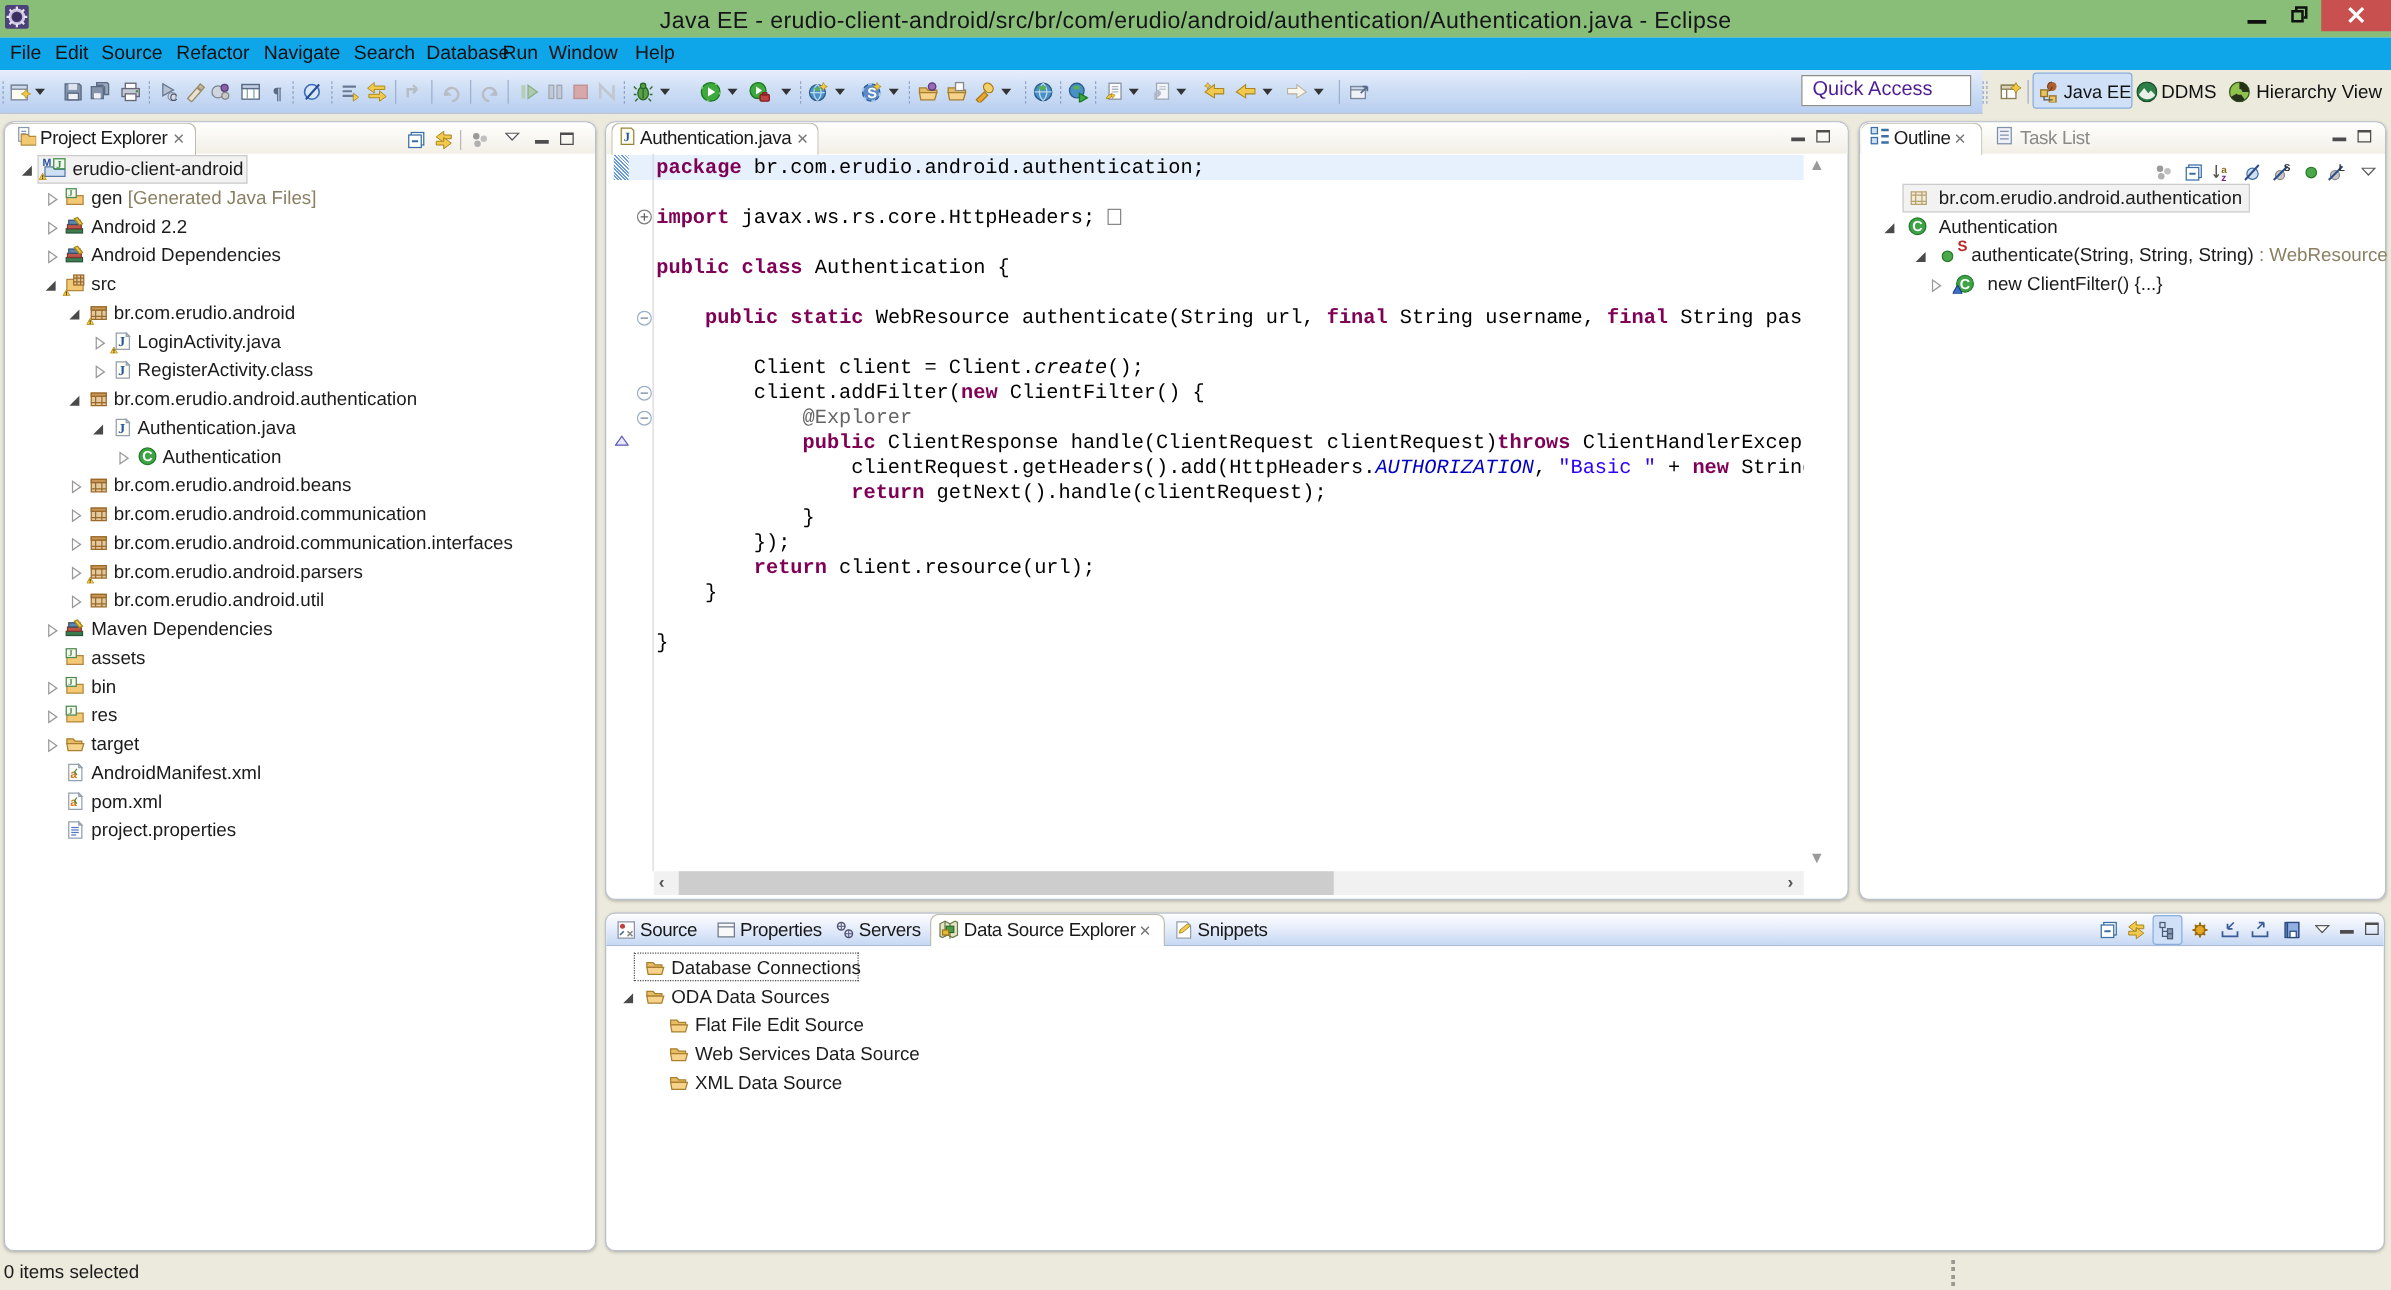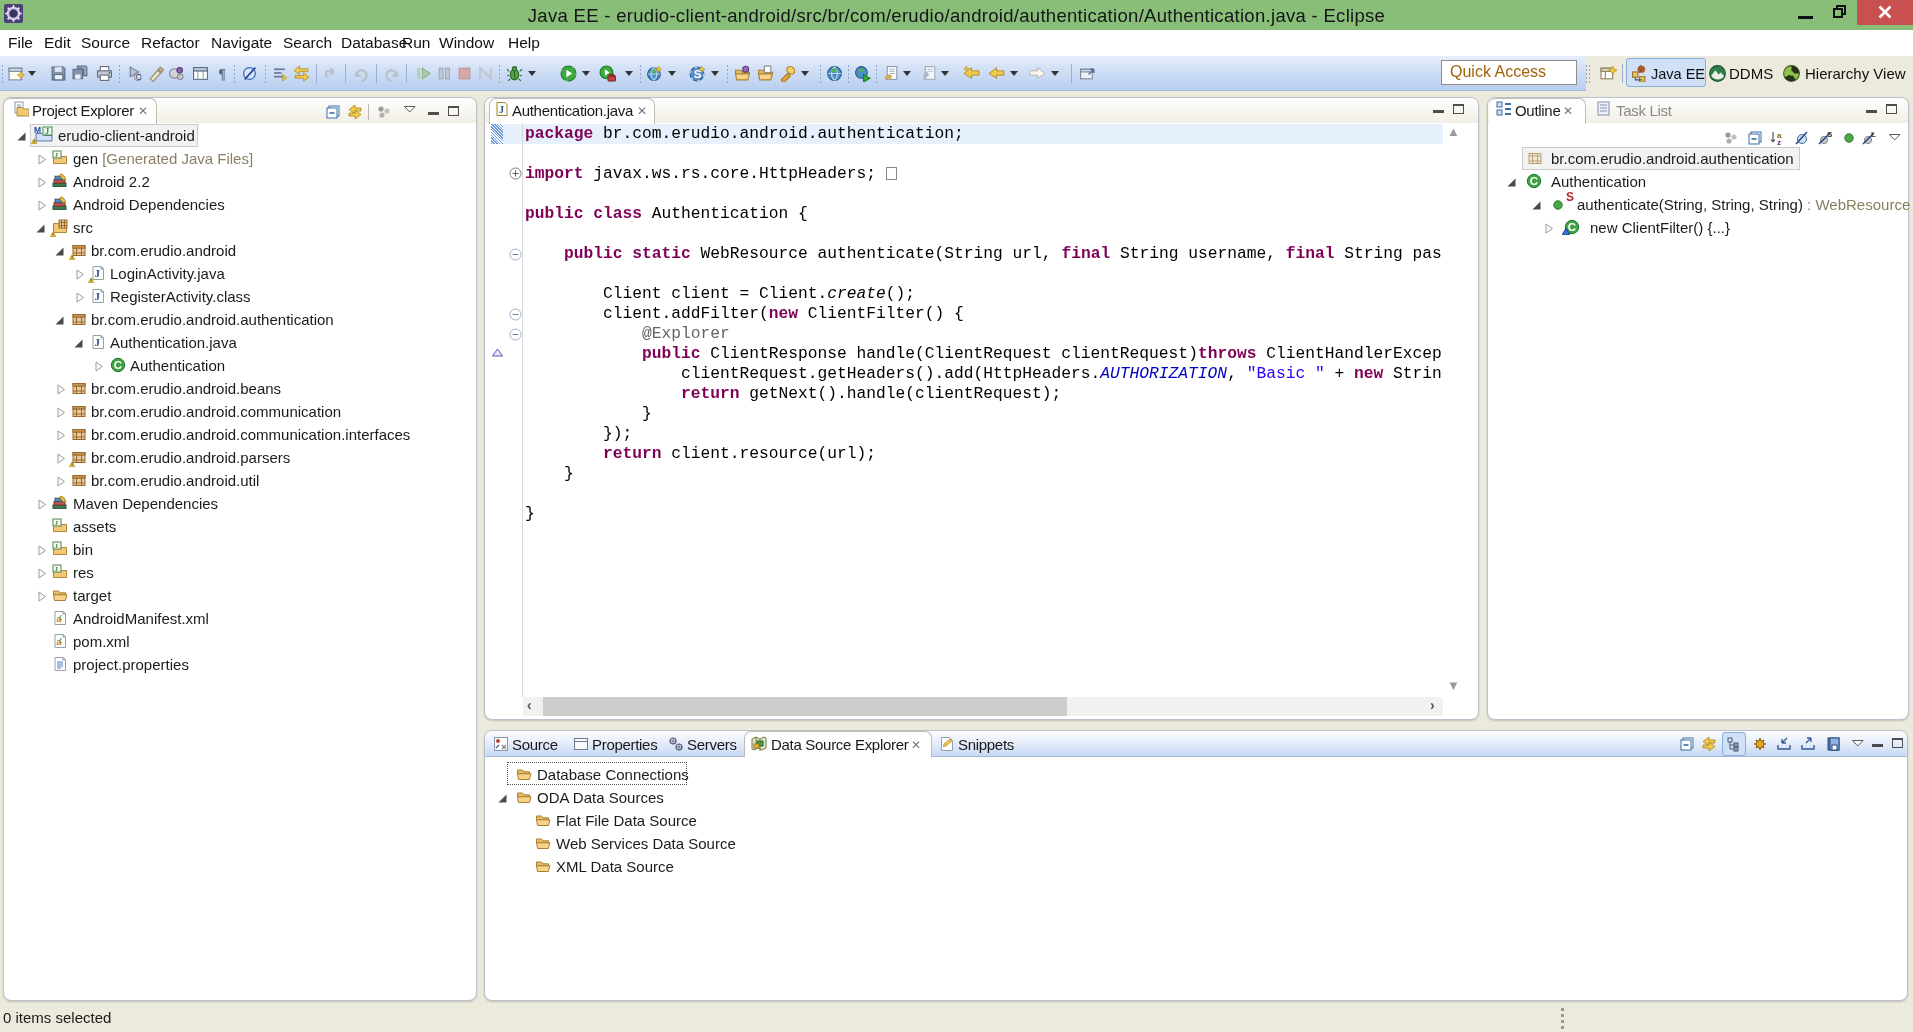--- a/index.html
+++ b/index.html
@@ -2,29 +2,29 @@
 <html><head>
 <meta charset="utf-8">
 <style>
 *{margin:0;padding:0;box-sizing:border-box}
 html,body{width:1913px;height:1032px;overflow:hidden}
 body{background:#ece9dd;font-family:"Liberation Sans",sans-serif;position:relative}
 .abs{position:absolute;white-space:nowrap}
 .titlebar{left:0;top:0;width:1913px;height:30px;background:#88be78}
 .title-text{width:100%;top:5px;text-align:center;font-size:18.5px;letter-spacing:0.3px;color:#15151a}
 .closebtn{left:1857px;top:0;width:56px;height:25px;background:#c8504f;text-align:center}
-.menubar{left:0;top:30px;width:1913px;height:26px;background:#ffffff}
+.menubar{left:0;top:30px;width:1913px;height:26px;background:#0ea5e9}
 .menubar span{position:absolute;top:4px;font-size:15.5px;color:#111}
 .toolbar{left:0;top:56px;width:1913px;height:35px;background:#ece9dd}
 .toolblue{left:0;top:0;width:1586px;height:35px;background:linear-gradient(#e7eefb,#cedef5 45%,#b9cff0);border-bottom:1px solid #a8bcdd}
 .ti{position:absolute;top:9px;width:17px;height:17px}
 .dd{position:absolute;top:15px;width:0;height:0;border-left:4px solid transparent;border-right:4px solid transparent;border-top:5px solid #333}
 .sepd{position:absolute;top:9px;width:1px;height:18px;background-image:repeating-linear-gradient(#91a5cc 0,#91a5cc 2px,transparent 2px,transparent 4px)}
 .seps{position:absolute;top:8px;width:1px;height:19px;background:#9fb0cf}
-.qa{left:1441px;top:4px;width:136px;height:25px;background:#fff;border:1px solid #8e8e8e;font-size:16px;color:#a16207;padding:2px 0 0 8px}
+.qa{left:1441px;top:4px;width:136px;height:25px;background:#fff;border:1px solid #8e8e8e;font-size:16px;color:#4c1d95;padding:2px 0 0 8px}
 .panel{position:absolute;background:#fff;border:1px solid #b9c0ce;border-radius:8px;box-shadow:0 1px 2px rgba(120,120,110,.35)}
 .tab{position:absolute;height:26px;background:#fff;border:1px solid #c0bcae;border-bottom:none;border-radius:7px 7px 0 0}
 .tabtxt{position:absolute;top:5px;font-size:15px;letter-spacing:-0.3px;color:#191919;white-space:nowrap}
 .tabx{position:absolute;top:7px;font-size:12px;color:#777}
 .row{position:absolute;height:23px;font-size:15px;color:#1b1b1b;white-space:nowrap}
 .row span.lbl{position:absolute;top:3px}
 .ic{position:absolute;width:16px;height:16px;top:3px}
 .exp{position:absolute;top:8px;width:9px;height:9px}
 .colp{position:absolute;top:7px;width:9px;height:11px}
 .gray{color:#8a7f62}
@@ -911,21 +911,21 @@
       </svg>
   <svg class="ic" style="left:516px">
         <use href="#folderop" width="16" height="16"></use>
       </svg>
   <span class="lbl" style="left:537px">ODA Data Sources</span>
     </div>
  <div class="row" style="left:0;top:809px">
   <svg class="ic" style="left:535px">
         <use href="#folderop" width="16" height="16"></use>
       </svg>
-  <span class="lbl" style="left:556px">Flat File Data Source</span>
+  <span class="lbl" style="left:556px">Flat File Edit Source</span>
     </div>
  <div class="row" style="left:0;top:832px">
   <svg class="ic" style="left:535px">
         <use href="#folderop" width="16" height="16"></use>
       </svg>
   <span class="lbl" style="left:556px">Web Services Data Source</span>
     </div>
  <div class="row" style="left:0;top:855px">
   <svg class="ic" style="left:535px">
         <use href="#folderop" width="16" height="16"></use>

